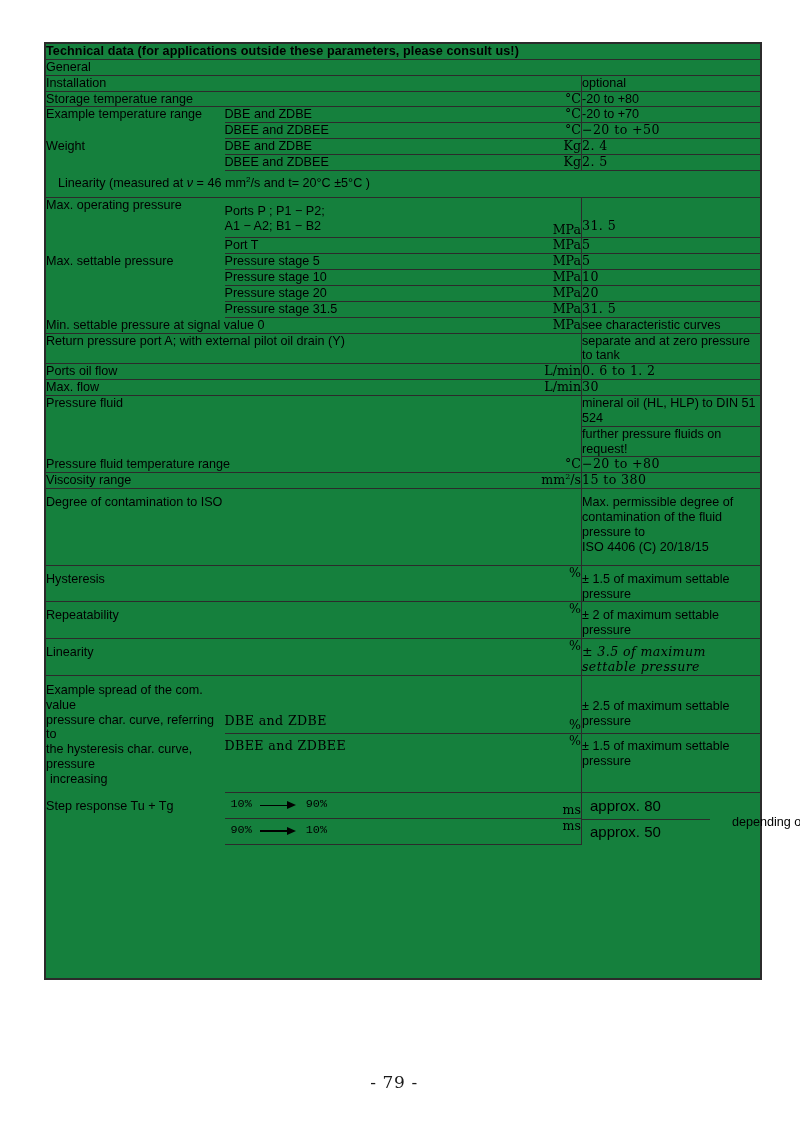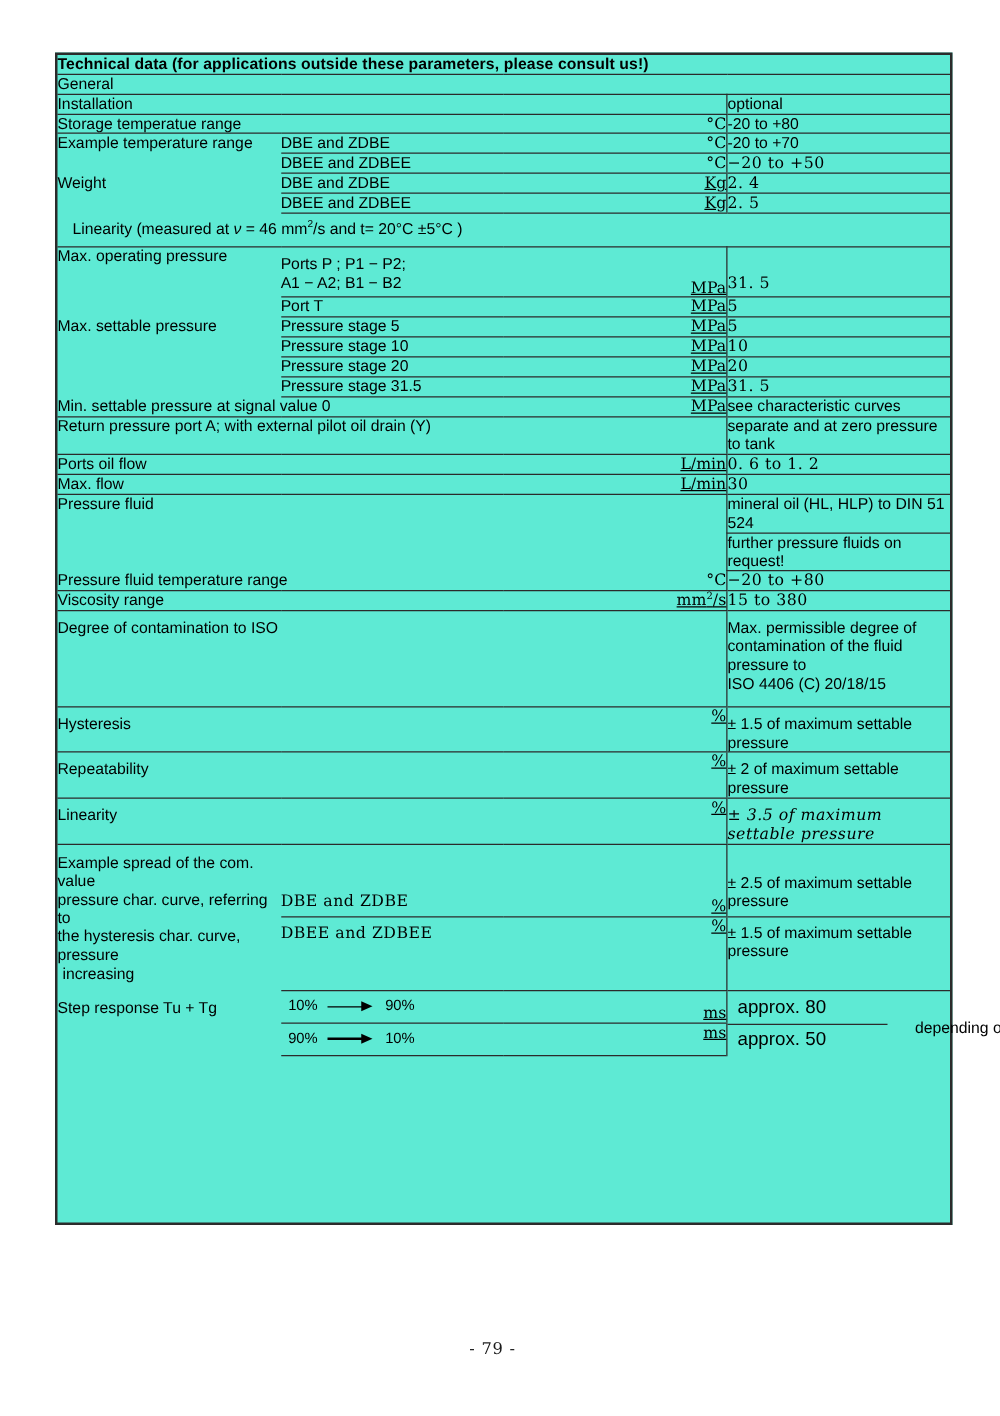--- a/index.html
+++ b/index.html
@@ -24,21 +24,21 @@
   }
 
   
   .sheet {
     position: absolute;
     left: 44px;
     top: 42px;
     width: 718px;
     border: 2px solid #2b2b2b;
     box-sizing: border-box;
-    background: #5eead4;
+    background: #15803d;
   }
 
   table.tbl {
     border-collapse: collapse;
     width: 100%;
     table-layout: fixed;
   }
   table.tbl td {
     vertical-align: top;
     padding: 0;
@@ -108,31 +108,30 @@
   }
 
   .deg {
     font-family: "DejaVu Serif", serif;
     font-size: 11.4px;
   }
 
   .unit-serif {
     font-family: "DejaVu Serif", serif;
     font-size: 11px;
-    text-decoration: underline;
   }
 
   .two-line { line-height: 1.32; }
 
   
   .arrowwrap {
     display: flex;
     align-items: center;
     gap: 8px;
-    font-family: Liberation Sans, sans-serif;
+    font-family: Liberation Mono, monospace;
     font-size: 11.8px;
     padding-left: 6px;
   }
   .arrow {
     position: relative;
     width: 38px;
     height: 9px;
     flex: 0 0 38px;
   }
   .arrow::before {
@@ -179,21 +178,21 @@
     height: 133px;
   }
 
   .pagenum {
     position: absolute;
     left: 0;
     top: 1072px;
     width: 788px;
     text-align: center;
     font-family: "DejaVu Serif", serif;
-    font-size: 13px;
+    font-size: 17px;
     letter-spacing: .6px;
     color: #1a1a1a;
   }
 </style>
 </head>
 <body>
 
 <div class="page">
 
   <div class="sheet">

